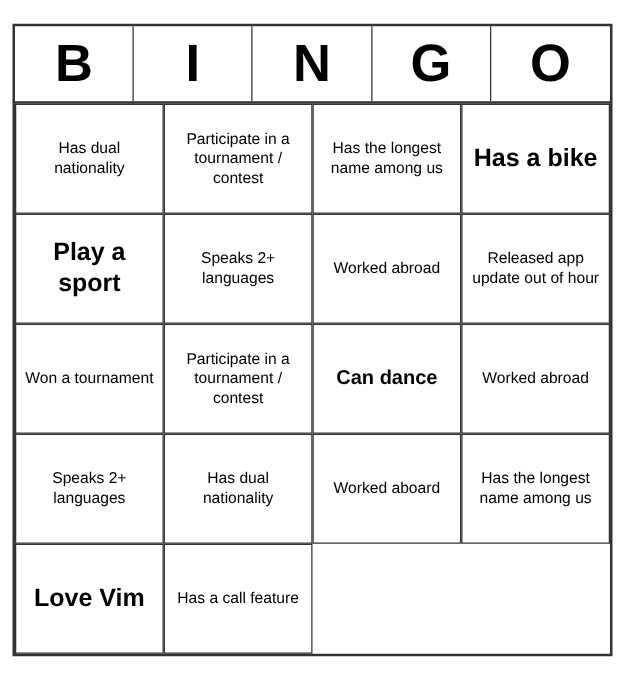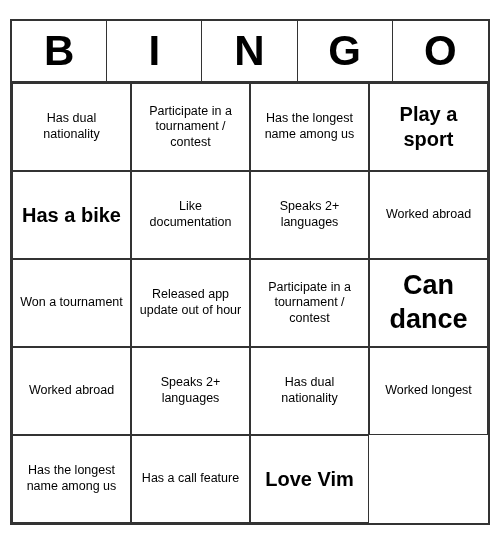--- a/index.html
+++ b/index.html
@@ -45,49 +45,48 @@
       align-items: center;
       justify-content: center;
       line-height: 1.25;
       word-break: break-word;
     }
     .bingo-cell.large-text {
       font-size: 20px;
       font-weight: bold;
     }
     .bingo-cell.xlarge-text {
-      font-size: 27px;
+      font-size: 16px;
       font-weight: bold;
     }
   </style>
 </head>
 <body>
 
 <div class="bingo-card">
   <div class="bingo-header">
   <div class="bingo-letter">B</div>
       <div class="bingo-letter">I</div>
       <div class="bingo-letter">N</div>
       <div class="bingo-letter">G</div>
       <div class="bingo-letter">O</div>
     </div>
   <div class="bingo-grid">
   <div class="bingo-cell">Has dual nationality</div>
       <div class="bingo-cell">Participate in a tournament / contest</div>
       <div class="bingo-cell">Has the longest name among us</div>
+      <div class="bingo-cell large-text">Has a bike</div>
       <div class="bingo-cell large-text">Play a sport</div>
-      <div class="bingo-cell large-text">Has a bike</div>
-      <div class="bingo-cell">Like documentation</div>
       <div class="bingo-cell">Speaks 2+ languages</div>
       <div class="bingo-cell">Worked abroad</div>
+      <div class="bingo-cell">Released app update out of hour</div>
       <div class="bingo-cell">Won a tournament</div>
-      <div class="bingo-cell">Released app update out of hour</div>
       <div class="bingo-cell">Participate in a tournament / contest</div>
       <div class="bingo-cell xlarge-text">Can dance</div>
       <div class="bingo-cell">Worked abroad</div>
       <div class="bingo-cell">Speaks 2+ languages</div>
       <div class="bingo-cell">Has dual nationality</div>
-      <div class="bingo-cell">Worked longest</div>
+      <div class="bingo-cell">Worked aboard</div>
       <div class="bingo-cell">Has the longest name among us</div>
+      <div class="bingo-cell large-text">Love Vim</div>
       <div class="bingo-cell">Has a call feature</div>
-      <div class="bingo-cell large-text">Love Vim</div>
     </div>
 </div>
 
 </body></html>

